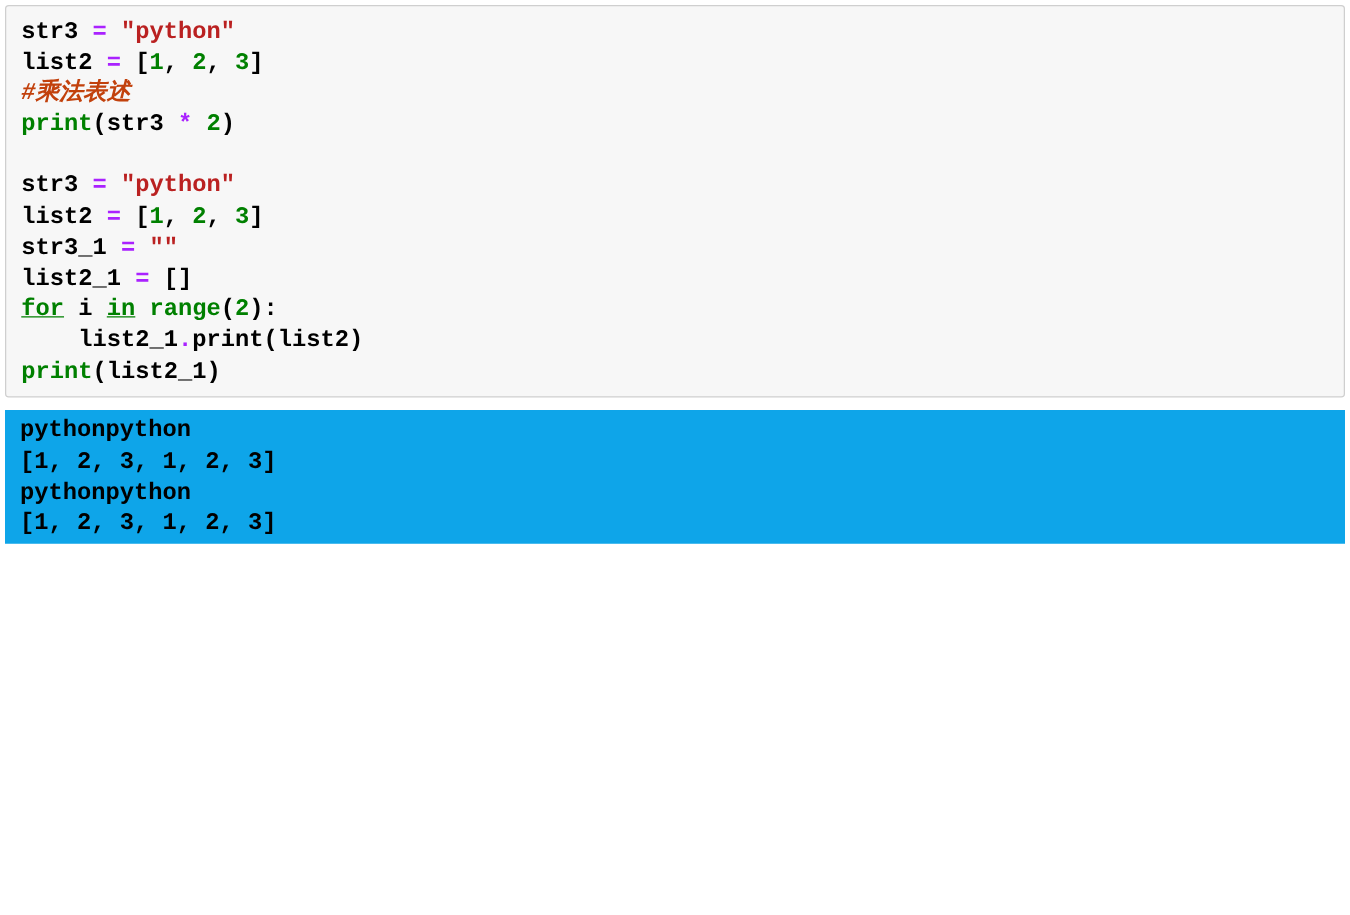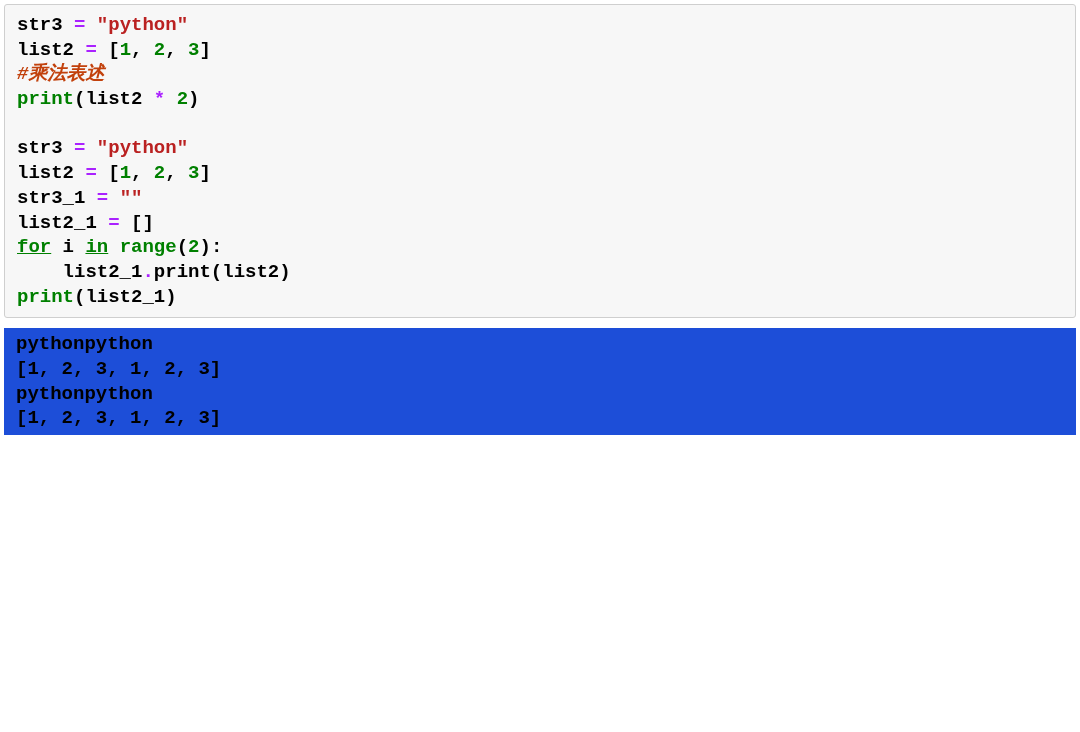--- a/index.html
+++ b/index.html
@@ -16,21 +16,21 @@
     }
     .code-cell {
       border: 1px solid #cfcfcf;
       border-radius: 3px;
       background: #f7f7f7;
       padding: 8px 12px;
       margin-bottom: 10px;
     }
     .output-cell {
       padding: 4px 12px;
-      background: #1d4ed8;
+      background: #0ea5e9;
     }
     .line {
       white-space: pre;
       font-weight: bold;
       color: #000;
     }
     .out-line {
       white-space: pre;
       color: #000;
       font-weight: bold;
@@ -43,21 +43,21 @@
     .tok-fn  { color: #008000; }
     .tok-nm  { color: #000; }
   </style>
 </head>
 <body>
 
 <div class="code-cell">
   <div class="line"><span class="tok-nm">str3 </span><span class="tok-op">=</span><span> </span><span class="tok-str">"python"</span></div>
   <div class="line"><span class="tok-nm">list2 </span><span class="tok-op">=</span><span> [</span><span class="tok-num">1</span><span>, </span><span class="tok-num">2</span><span>, </span><span class="tok-num">3</span><span>]</span></div>
   <div class="line"><span class="tok-cm">#乘法表述</span></div>
-  <div class="line"><span class="tok-fn">print</span><span>(list2 </span><span class="tok-op">*</span><span> </span><span class="tok-num">2</span><span>)</span></div>
+  <div class="line"><span class="tok-fn">print</span><span>(str3 </span><span class="tok-op">*</span><span> </span><span class="tok-num">2</span><span>)</span></div>
   <div class="line"><span></span>&nbsp;</div>
   <div class="line"><span class="tok-nm">str3 </span><span class="tok-op">=</span><span> </span><span class="tok-str">"python"</span></div>
   <div class="line"><span class="tok-nm">list2 </span><span class="tok-op">=</span><span> [</span><span class="tok-num">1</span><span>, </span><span class="tok-num">2</span><span>, </span><span class="tok-num">3</span><span>]</span></div>
   <div class="line"><span class="tok-nm">str3_1 </span><span class="tok-op">=</span><span> </span><span class="tok-str">""</span></div>
   <div class="line"><span class="tok-nm">list2_1 </span><span class="tok-op">=</span><span> []</span></div>
   <div class="line"><span class="tok-kw">for</span><span> i </span><span class="tok-kw">in</span><span> </span><span class="tok-fn">range</span><span>(</span><span class="tok-num">2</span><span>):</span></div>
   <div class="line"><span class="tok-nm">    list2_1</span><span class="tok-op">.</span><span>print(list2)</span></div>
   <div class="line"><span class="tok-fn">print</span><span>(list2_1)</span></div>
 </div>
 

